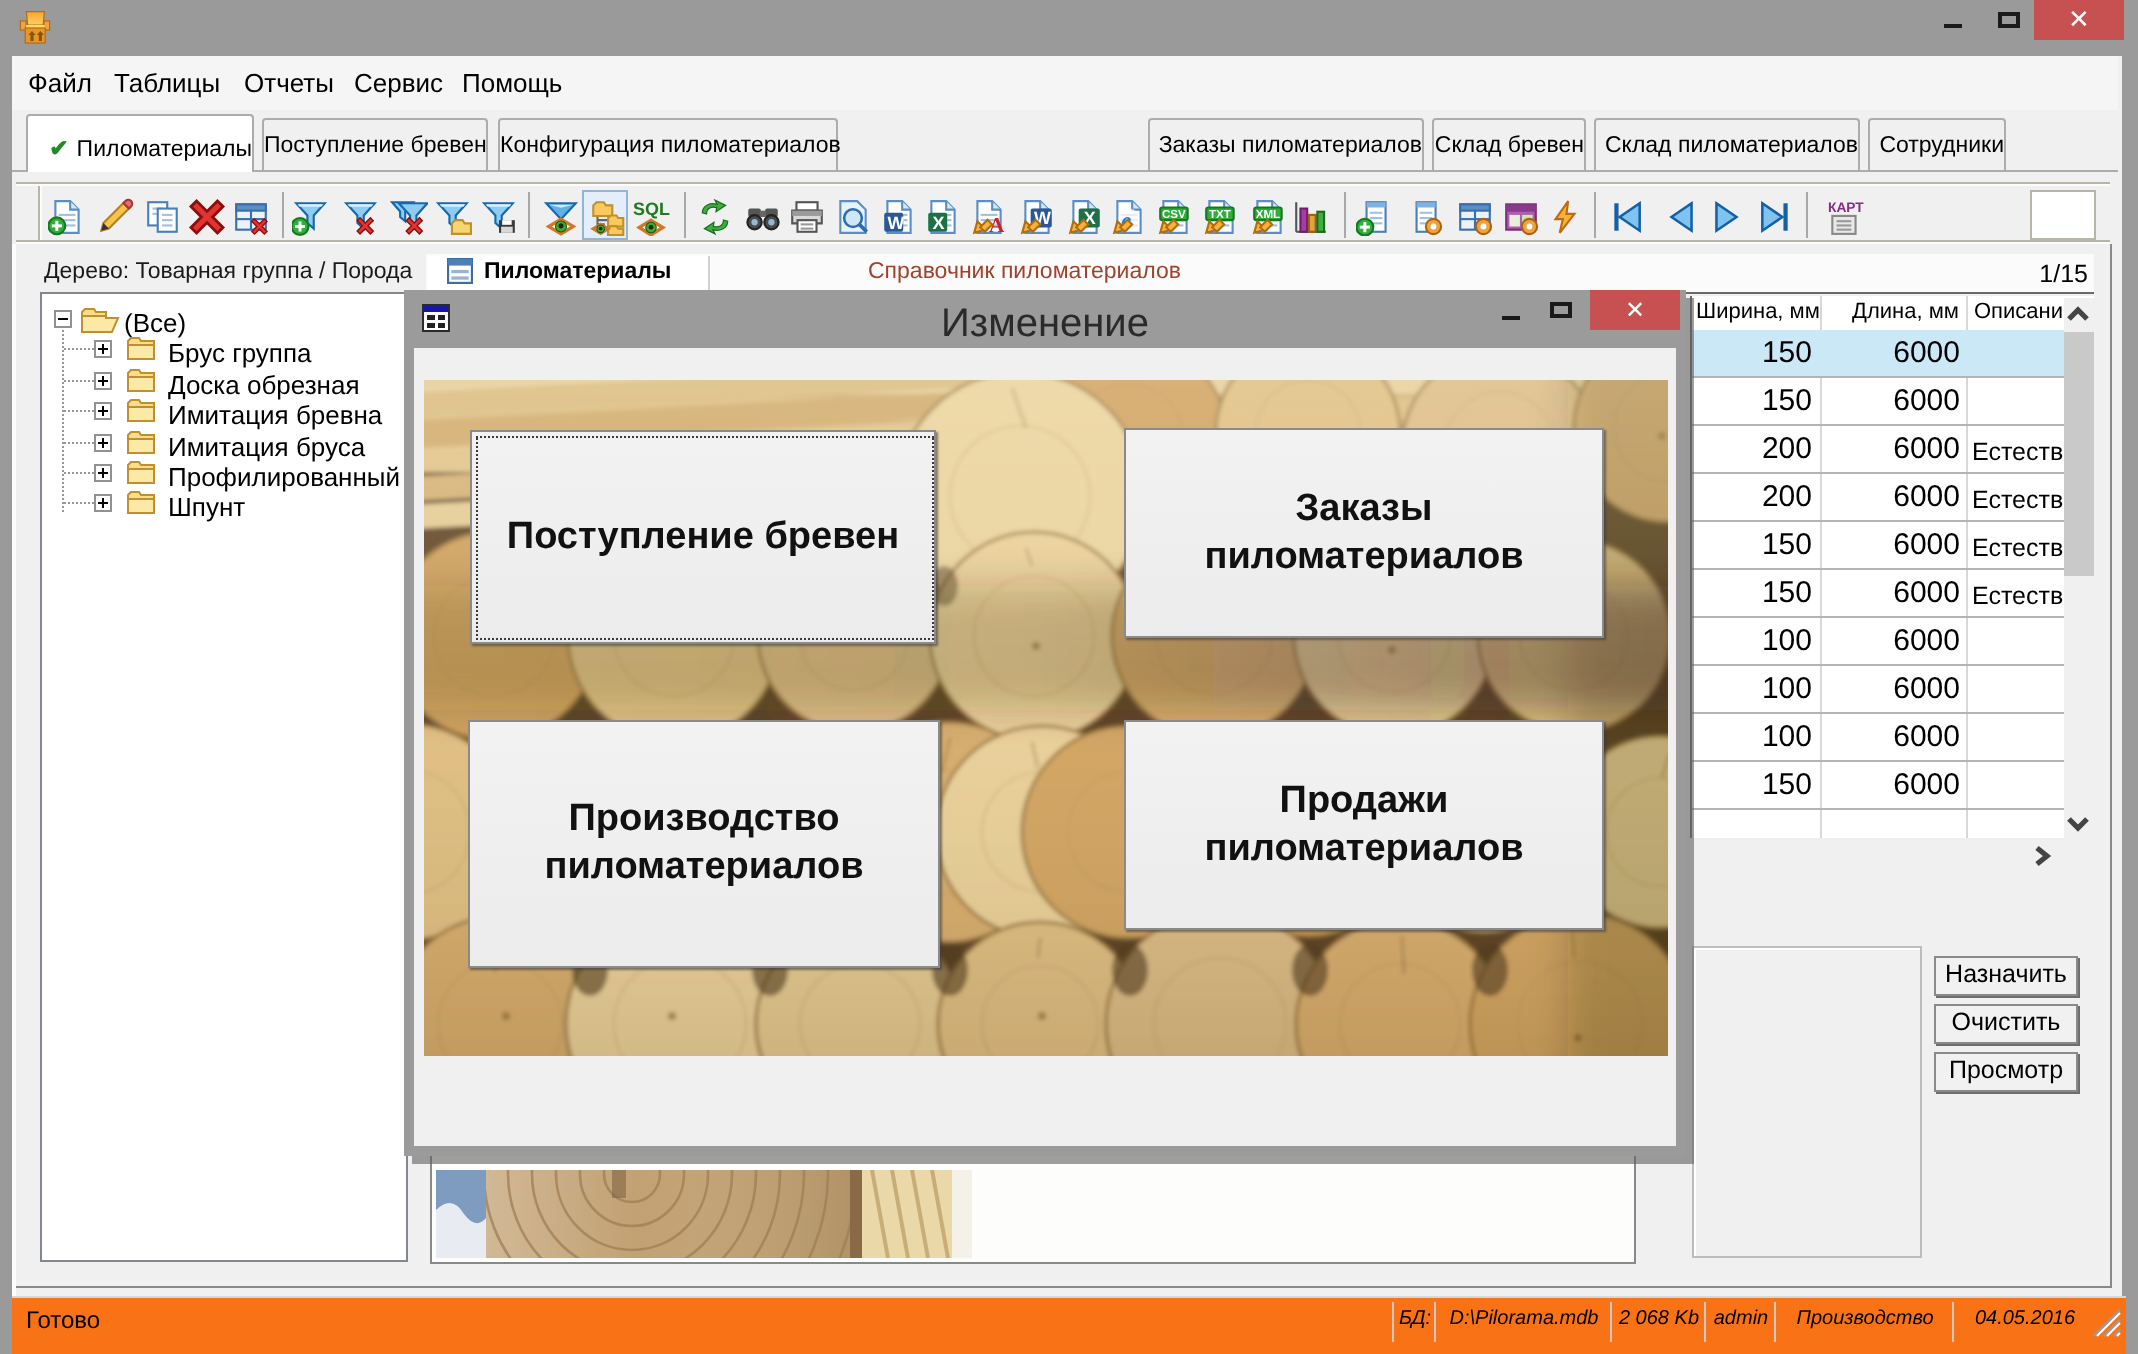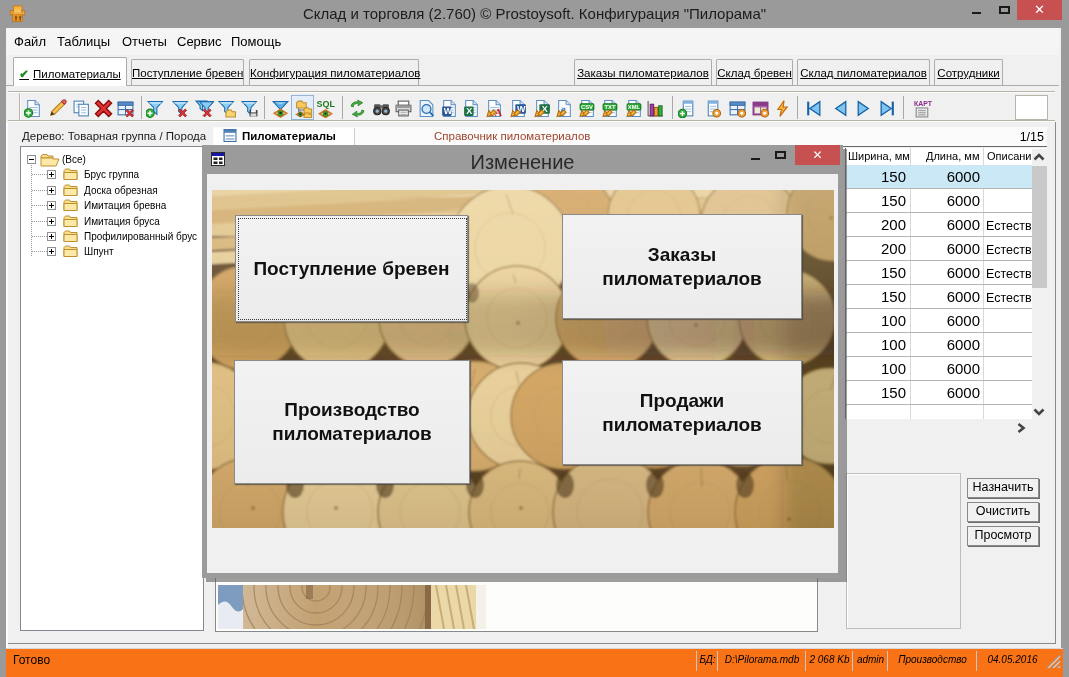--- a/index.html
+++ b/index.html
@@ -15,38 +15,38 @@
 
 #client{position:absolute;left:6px;top:28px;width:1055px;height:642px;background:#f0f0f0;}
 #clienthl{position:absolute;left:6px;top:28px;width:2px;height:642px;background:#fdfdfd;}
 #sunkr{position:absolute;left:1055px;top:120px;width:1px;height:524px;background:#898989;}
 #sunkb{position:absolute;left:8px;top:643px;width:1048px;height:1px;background:#898989;}
 
 #menubar{position:absolute;left:6px;top:28px;width:1053px;height:27px;background:#f5f5f5;}
 #menubar span{position:absolute;top:6px;font-size:13px;color:#000;}
 
 #tabstrip{position:absolute;left:6px;top:55px;width:1053px;height:31px;background:#f0f0f0;}
-.tab{position:absolute;top:59px;height:26px;white-space:nowrap;background:#f0f0f0;border:1px solid #acacac;border-bottom:none;border-radius:2px 2px 0 0;font-size:11.5px;color:#000;text-align:center;box-sizing:border-box;padding-top:7px;text-decoration:underline;}
+.tab{position:absolute;top:59px;height:26px;white-space:nowrap;background:#f0f0f0;border:1px solid #acacac;border-bottom:none;border-radius:2px 2px 0 0;font-size:11.5px;color:#000;text-align:right;box-sizing:border-box;padding-top:7px;}
 .tab.active{top:57px;height:29px;background:#fff;z-index:2;padding-top:9px;}
 #tabline{position:absolute;left:6px;top:85px;width:1053px;height:1px;background:#acacac;}
 .chk{color:#1e8c1e;font-weight:bold;margin-right:4px;}
 
 #toolbar{position:absolute;left:6px;top:86px;width:1053px;height:36px;background:#f0f0f0;}
 #tbl1{position:absolute;left:8px;top:91px;width:1047px;height:1px;background:#b8b4a6;}
 #tbl2{position:absolute;left:8px;top:92px;width:1047px;height:1px;background:#fcfcfc;}
 #tbl3{position:absolute;left:8px;top:120px;width:1047px;height:1px;background:#b8b4a6;}
 #tbl4{position:absolute;left:8px;top:121px;width:1047px;height:1px;background:#fcfcfc;}
 .ti{position:absolute;top:99px;width:19px;height:19px;}
 .tsep{position:absolute;top:96px;width:1px;height:23px;background:#a8a8a8;}
 .tselbox{position:absolute;left:291px;top:95px;width:23px;height:25px;background:#e4eefa;border:1px solid #94b4d4;box-sizing:border-box;}
 #kartbox{position:absolute;left:1015px;top:95px;width:33px;height:25px;background:#fff;border:1px solid #b8b4a6;box-sizing:border-box;}
 
 #treelabel{position:absolute;left:22px;top:130px;font-size:11.5px;color:#1a1a1a;}
 #treebox{position:absolute;left:20px;top:146px;width:184px;height:485px;background:#fff;border:1px solid #828790;box-sizing:border-box;}
-.trow{position:absolute;left:0;height:16px;font-size:10px;color:#000;white-space:nowrap;}
+.trow{position:absolute;left:0;height:16px;font-size:13px;color:#000;white-space:nowrap;}
 .exp{position:absolute;width:9px;height:9px;background:#fff;border:1px solid #919191;box-sizing:border-box;}
 .exp:before{content:"";position:absolute;left:1px;top:3px;width:5px;height:1px;background:#000;}
 .exp.plus:after{content:"";position:absolute;left:3px;top:1px;width:1px;height:5px;background:#000;}
 
 #hdrstrip{position:absolute;left:213px;top:127px;width:834px;height:20px;background:#fbfbfb;border-bottom:1px solid #696969;box-sizing:border-box;}
 #hdrtab{position:absolute;left:214px;top:128px;width:140px;height:19px;background:#fff;border-right:1px solid #d0d0d0;}
 #hdrtitle{position:absolute;left:242px;top:130px;font-size:11.5px;font-weight:bold;color:#000;}
 #hdrred{position:absolute;left:434px;top:130px;font-size:11.5px;color:#a0432c;}
 #cnt{position:absolute;left:960px;top:130px;width:84px;text-align:right;font-size:12.5px;color:#000;}
 
@@ -97,21 +97,20 @@
           </linearGradient>
         </defs>
         <polygon points="4.2,1.8 13.2,1.8 12.6,8.5 4.8,8.5" fill="url(#bx1)" stroke="#b86a10" stroke-width="0.6"></polygon>
         <rect x="1.2" y="6.5" width="2.8" height="4.5" fill="#f2a43a" stroke="#b86a10" stroke-width="0.6"></rect>
         <rect x="13" y="6.5" width="2.8" height="4.5" fill="#f2a43a" stroke="#b86a10" stroke-width="0.6"></rect>
         <rect x="4" y="8.5" width="9.4" height="1.6" fill="#ffd96a"></rect>
         <rect x="3.6" y="10" width="10" height="7.5" fill="#e8962a" stroke="#b86a10" stroke-width="0.6"></rect>
         <path d="M6.2 16.5 v-3 h-1 l1.8-2 1.8 2 h-1 v3 z" fill="#8a5410"></path>
         <path d="M10.4 16.5 v-3 h-1 l1.8-2 1.8 2 h-1 v3 z" fill="#8a5410"></path>
       </svg>
-    <div id="apptitle">Склад и торговля (2.760) © Prostoysoft. Конфигурация "Пилорама"</div>
     <div id="mini"></div>
     <div id="maxi"></div>
     <div id="closebtn">✕</div>
   </div>
   <div id="client"></div>
   <div id="clienthl"></div>
   <div id="sunkr"></div>
   <div id="sunkb"></div>
   <div id="menubar">
     <span style="left:8px">Файл</span>

